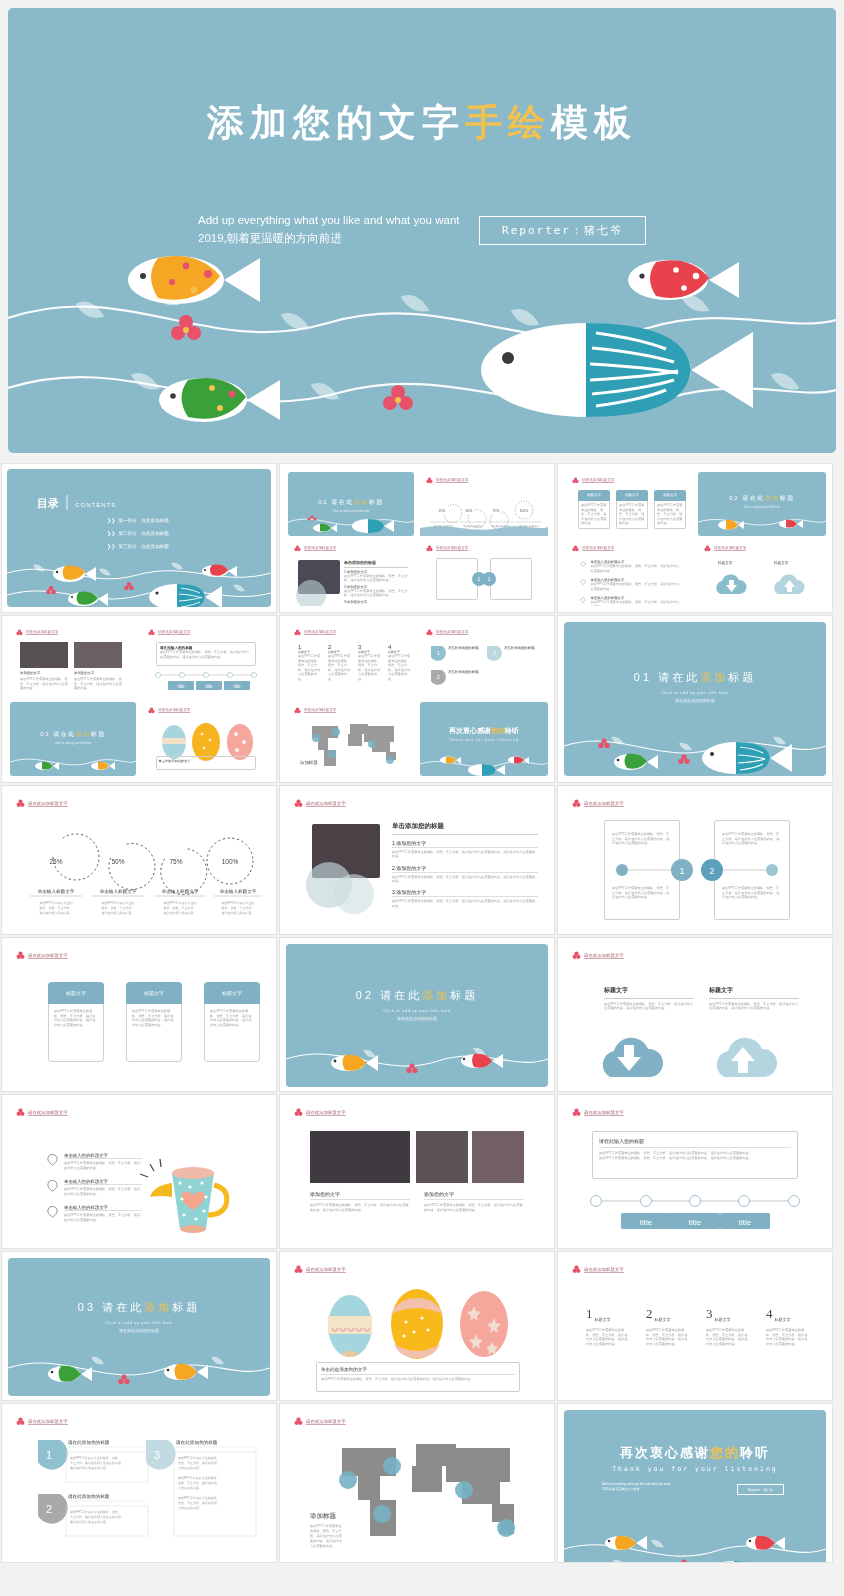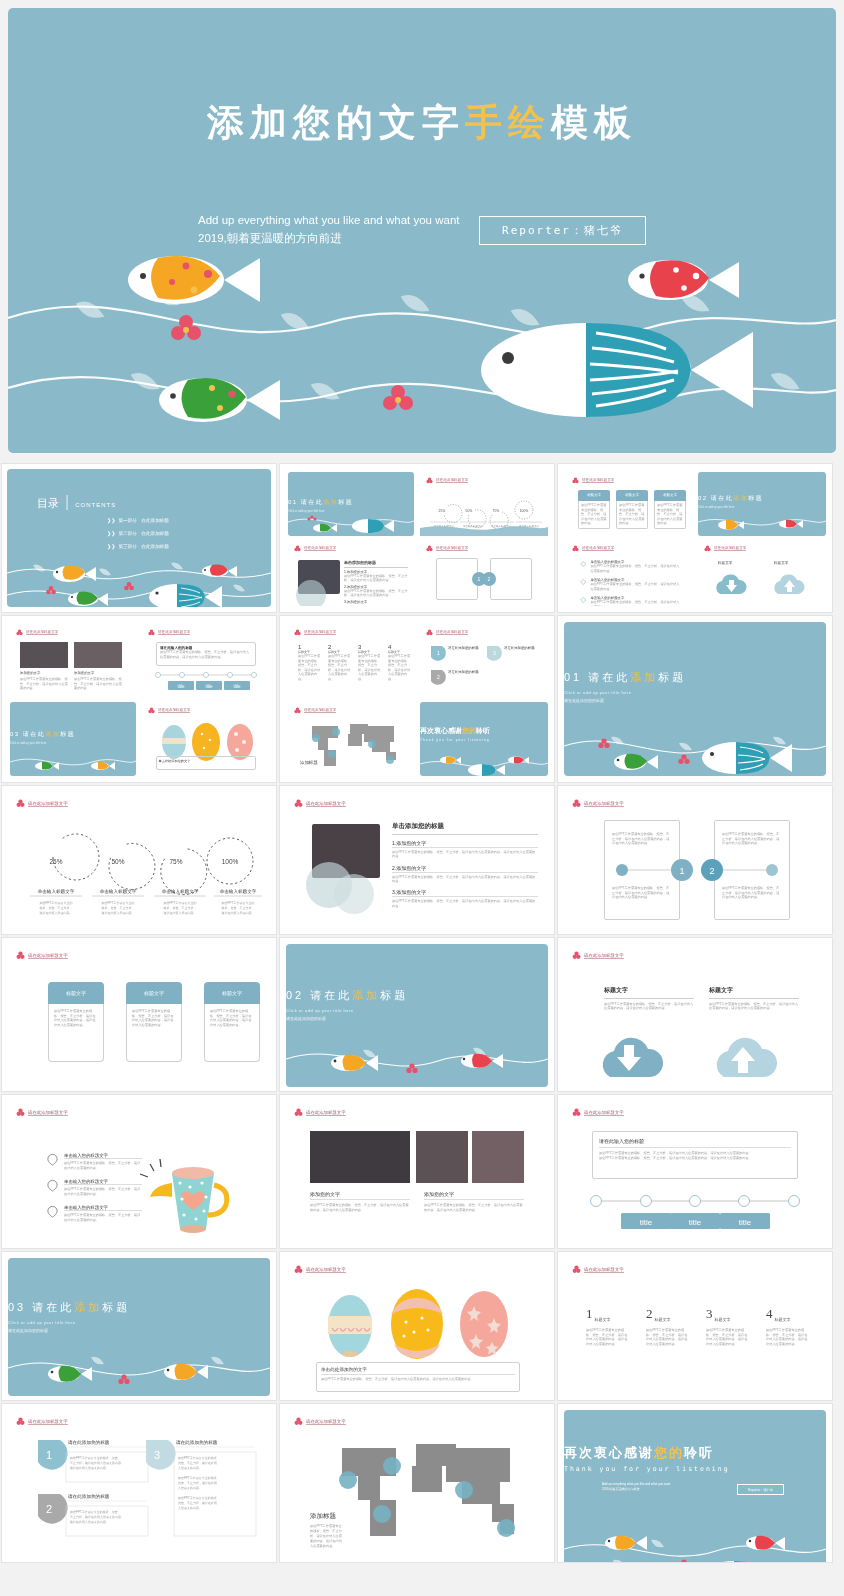--- a/index.html
+++ b/index.html
@@ -48,21 +48,21 @@
   }
   .c3 { width:276px; }
   .sl { position:absolute; background:#fff; overflow:hidden; }
   .sl.blue { background:#8ab9c9; }
 
   
   .sl-hdr { position:absolute; left:6px; top:5px; display:flex; align-items:center; gap:3px; }
   .sl-hdr .ic { width:7px; height:7px; }
   .sl-hdr .tx { font-size:3.6px; color:#a05563; border-bottom:0.4px solid #cfa7ad; }
   .wv { position:absolute; left:0; bottom:0; width:100%; height:14px; }
-  .dtitle { position:absolute; width:100%; text-align:left; color:#fff; }
+  .dtitle { position:absolute; width:100%; text-align:center; color:#fff; }
   .dtitle .y { color:#f2c14e; }
   .bar { background:#7fb0c3; }
   .tcard { border:0.5px solid #cfcfcf; border-radius:2px; }
   .tiny { font-size:3.2px; line-height:4.6px; color:#999; }
   .tinyhd { font-size:4.6px; color:#444; font-weight:bold; }
 </style>
 </head>
 <body>
 
 <div class="page">
@@ -157,21 +157,21 @@
     <div class="hero-reporter">Reporter：猪七爷</div>
   </div>
 
   <div class="grid">
 
     <div class="row">
 
       <div class="cell c3" style="height:150px">
         <div class="sl blue" style="left:5px;top:5px;width:264px;height:138px;border-radius:4px">
           <div style="position:absolute;left:30px;top:24px;display:flex;align-items:baseline;gap:6px">
-            <span style="font-size:11px;color:#fff;font-weight:normal">目录</span>
+            <span style="font-size:11px;color:#fff;font-weight:bold">目录</span>
             <span style="color:#fff;opacity:.6">|</span>
             <span style="font-size:6px;color:#fff;letter-spacing:1px">CONTENTS</span>
           </div>
           <div style="position:absolute;left:100px;top:48px">
             <div style="display:flex;gap:3px;align-items:center;margin-bottom:7px">
                 <span style="color:#fff;font-size:5px">❯❯</span>
                 <span style="font-size:4.6px;color:#fff">第一部分　在此添加标题</span>
               </div>
             <div style="display:flex;gap:3px;align-items:center;margin-bottom:7px">
                 <span style="color:#fff;font-size:5px">❯❯</span>

